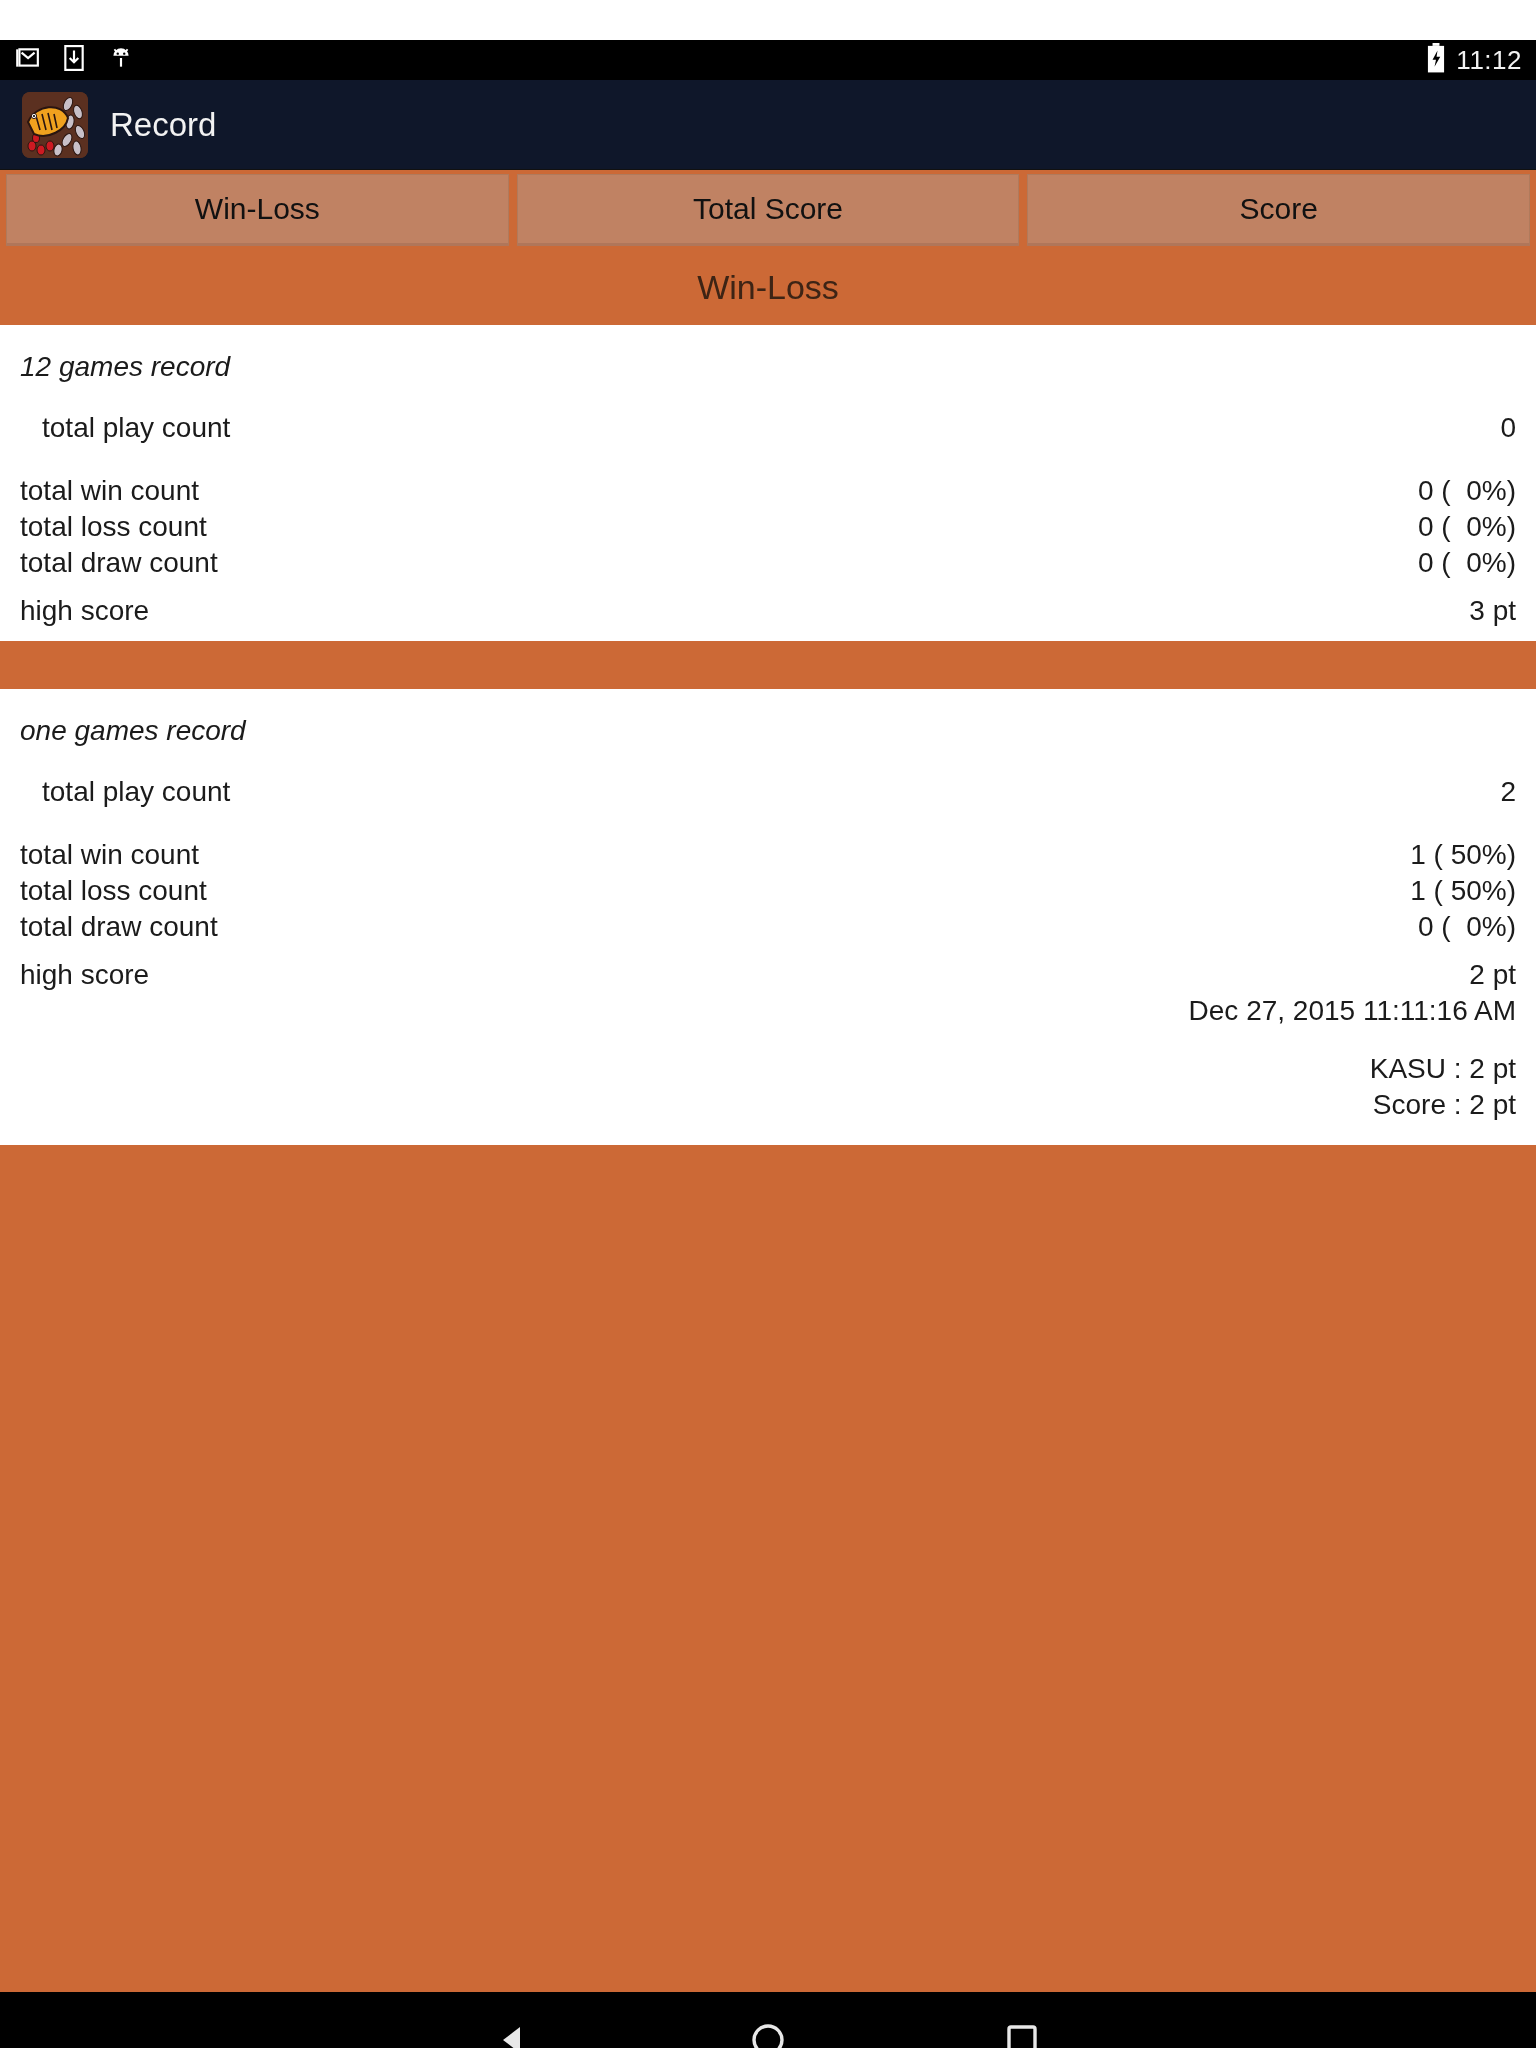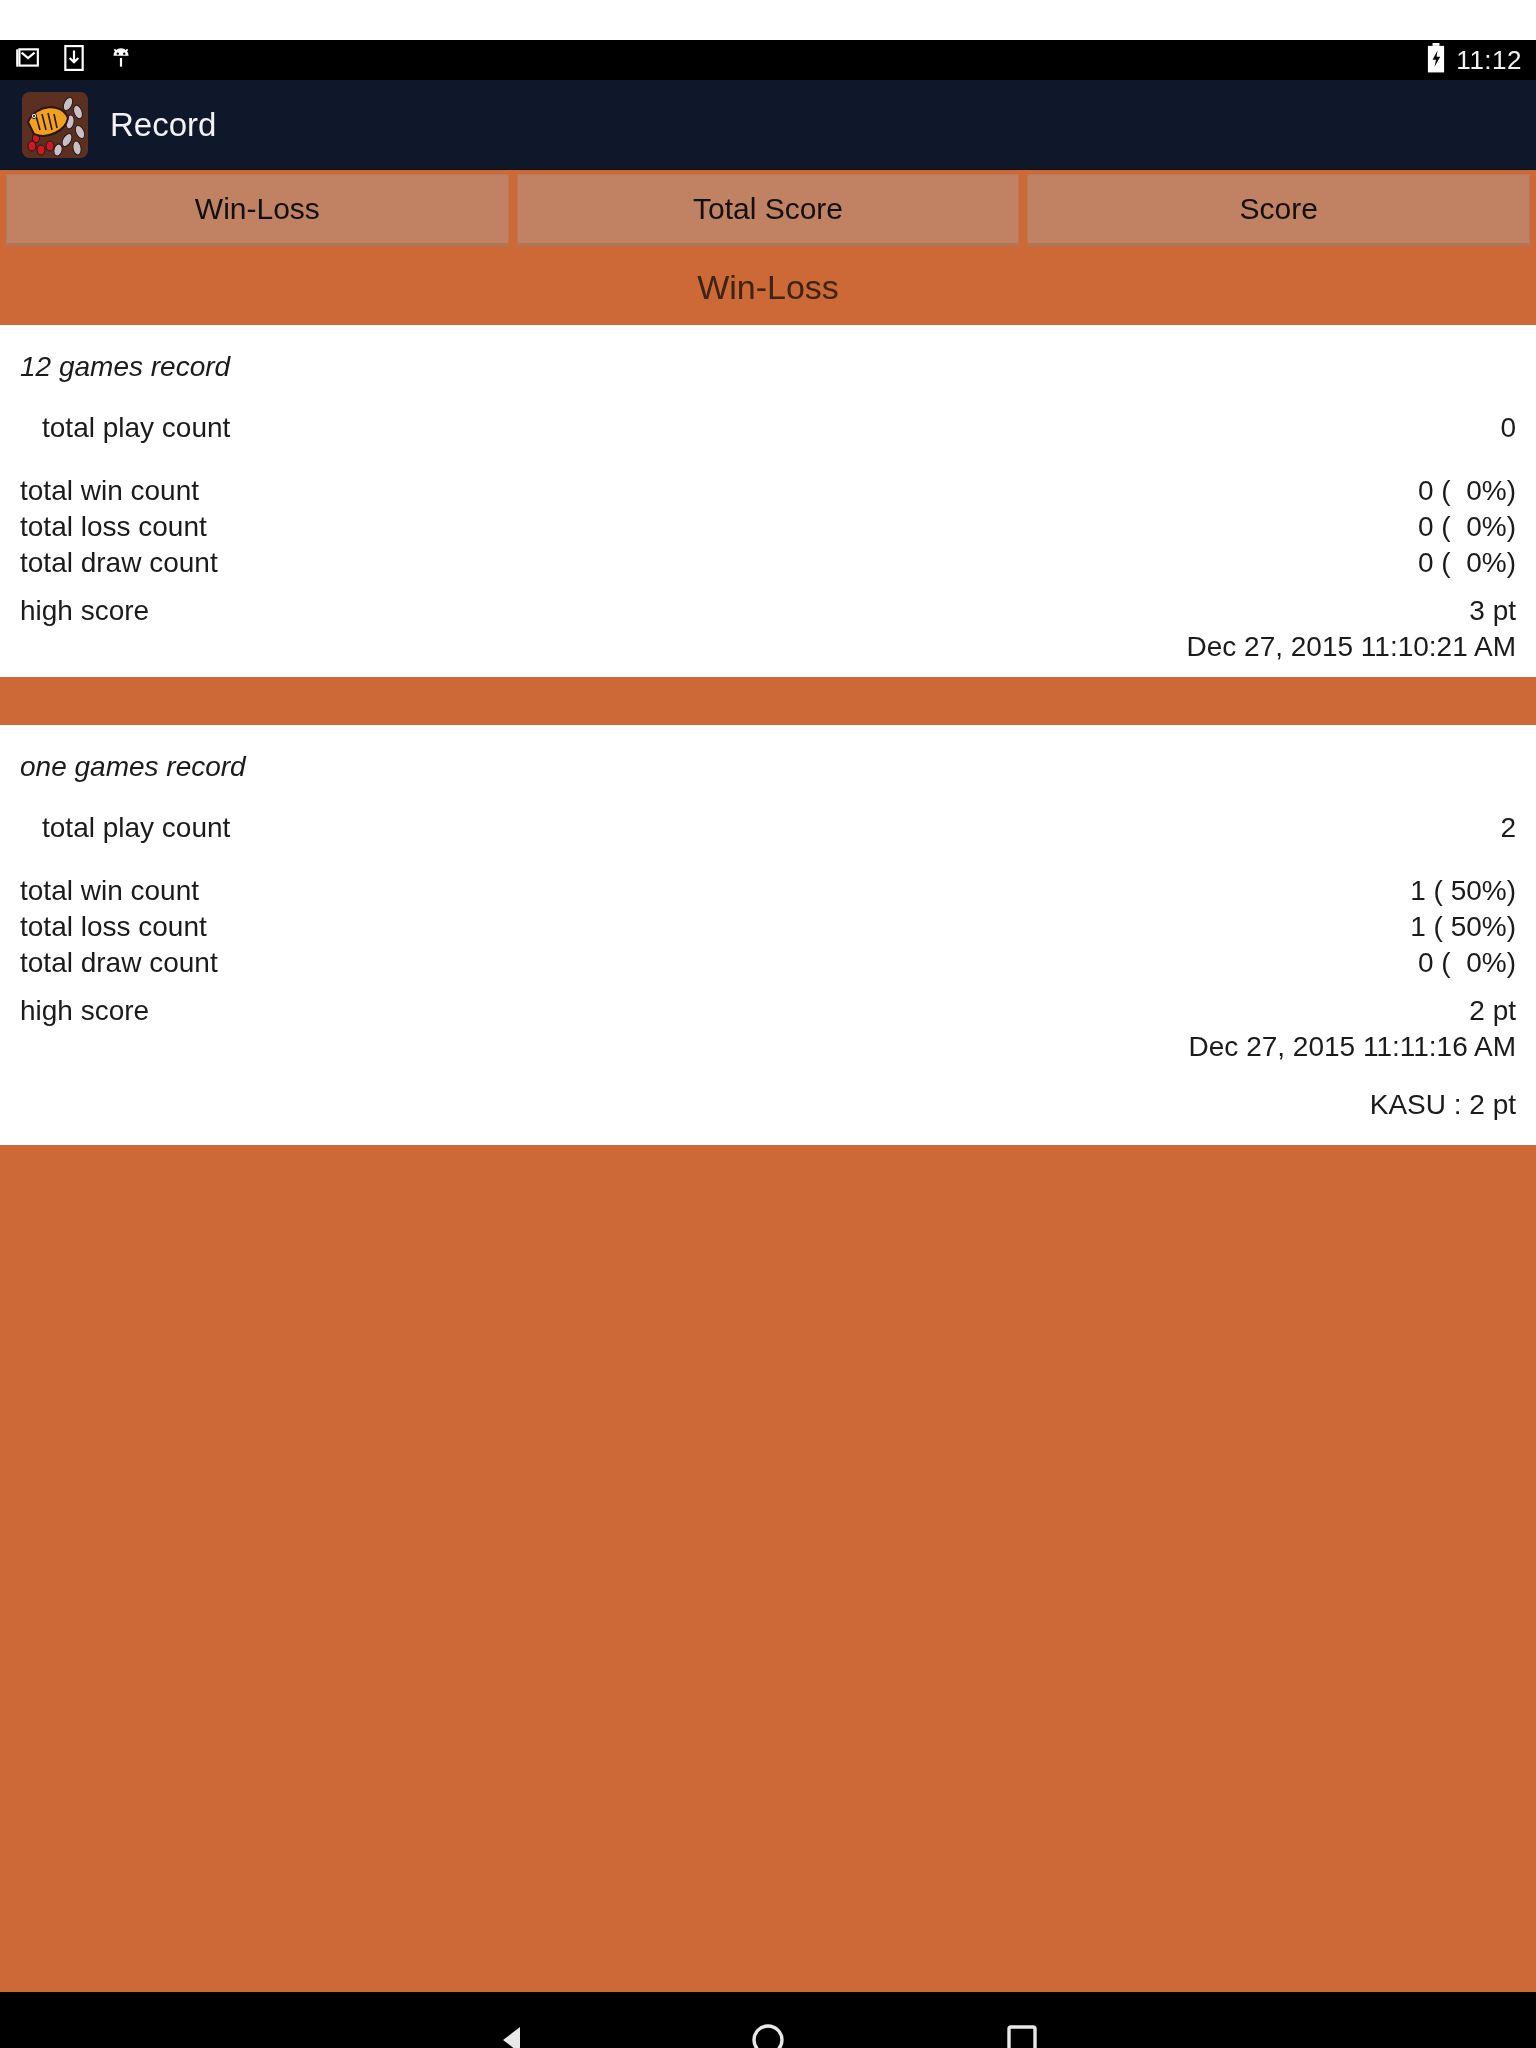--- a/index.html
+++ b/index.html
@@ -196,21 +196,20 @@
       </div>
       <div class="row indent-2 tight">
         <span class="label">total draw count</span>
         <span class="value">0 (  0%)</span>
       </div>
       <div class="spacer-xs"></div>
       <div class="row tight">
         <span class="label">high score</span>
         <span class="value">3 pt</span>
       </div>
-      <div class="subline">Dec 27, 2015 11:10:21 AM</div>
       <div class="spacer-xs"></div>
     </div>
 
     <div class="divider-orange"></div>
 
     <div class="record-card">
       <div class="card-heading">one games record</div>
       <div class="spacer-xs"></div>
       <div class="row indent-1">
         <span class="label">total play count</span>
@@ -230,20 +229,21 @@
         <span class="value">0 (  0%)</span>
       </div>
       <div class="spacer-xs"></div>
       <div class="row tight">
         <span class="label">high score</span>
         <span class="value">2 pt</span>
       </div>
       <div class="subline">Dec 27, 2015 11:11:16 AM</div>
       <div class="spacer-sm"></div>
       <div class="subline">KASU : 2 pt</div>
+      <div class="subline">Score : 2 pt</div>
       <div class="spacer-sm"></div>
     </div>
 
   </div>
 
   <div class="navbar">
     <div class="nav-btn">
       <svg width="40" height="40" viewBox="0 0 40 40">
         <path d="M26 7 L9 20 L26 33 Z" fill="#e8e8e8"></path>
       </svg>

